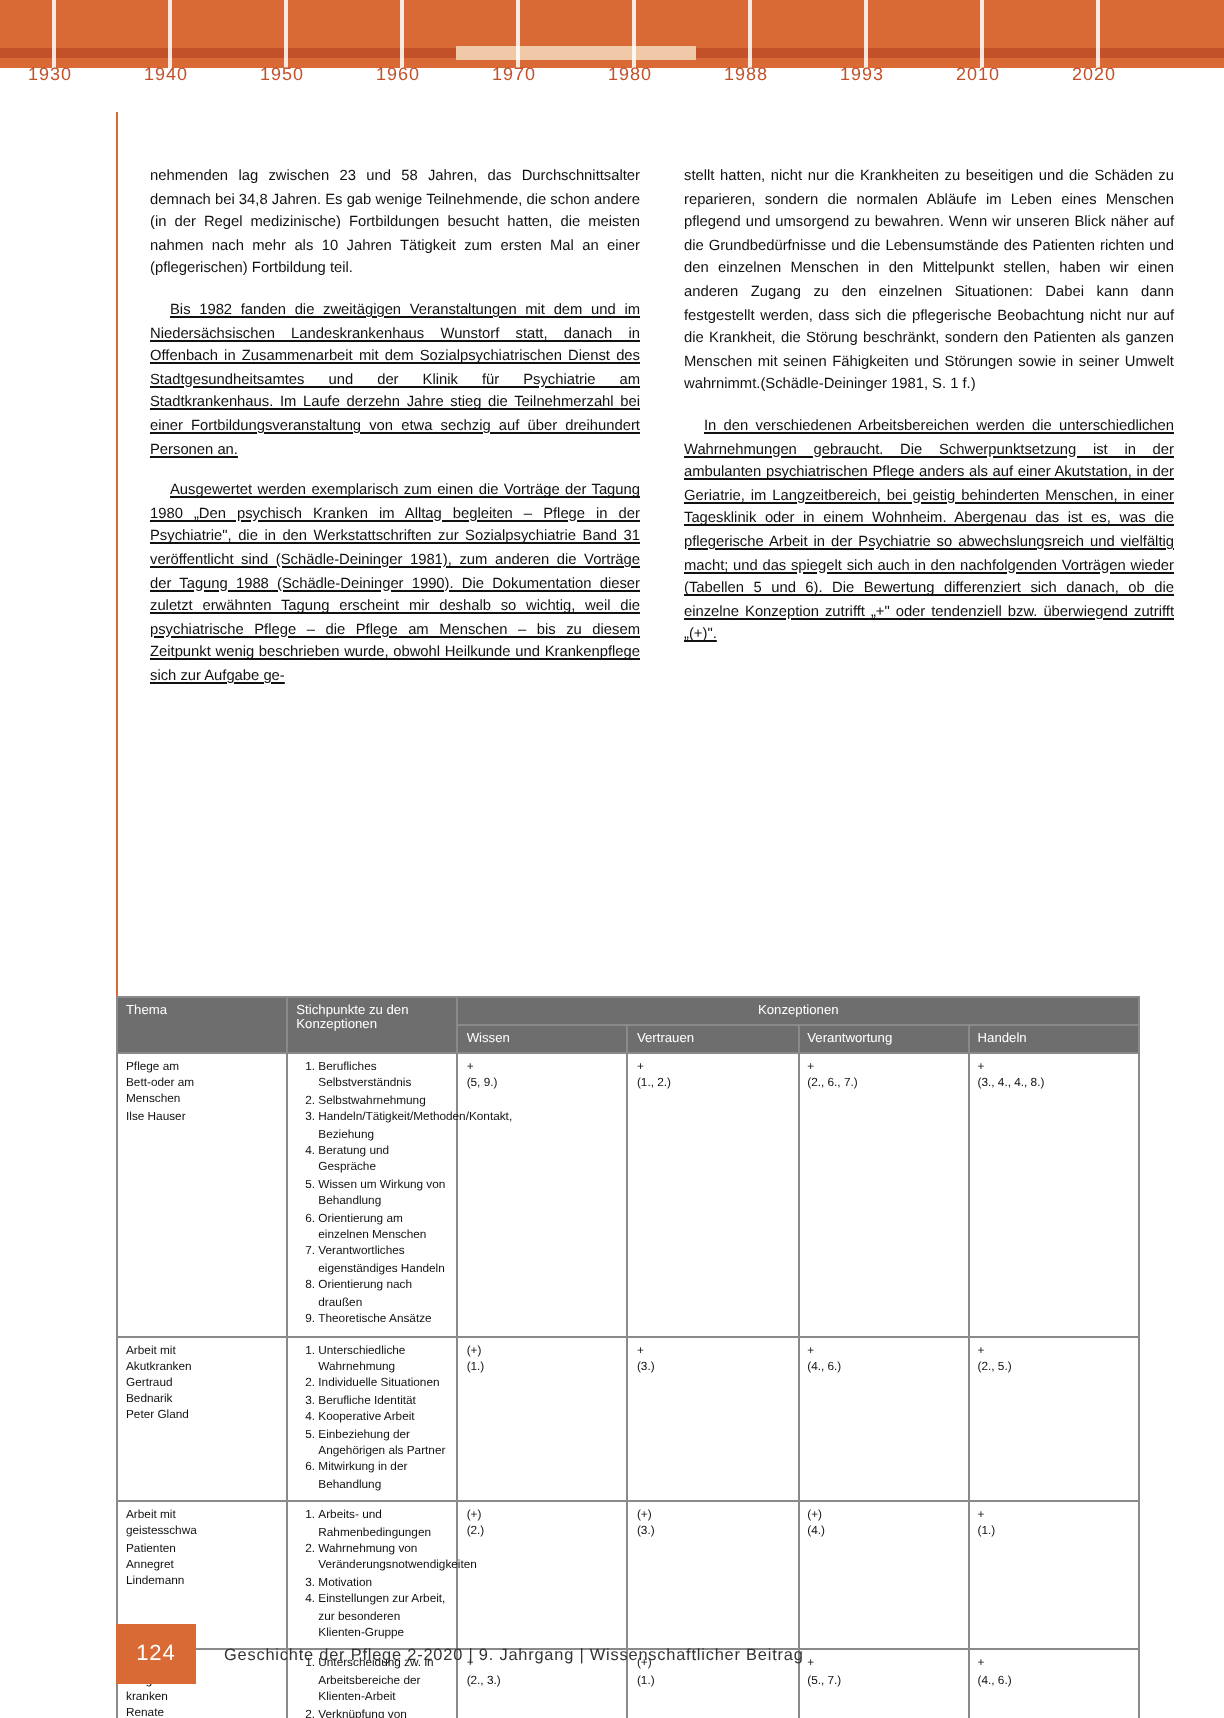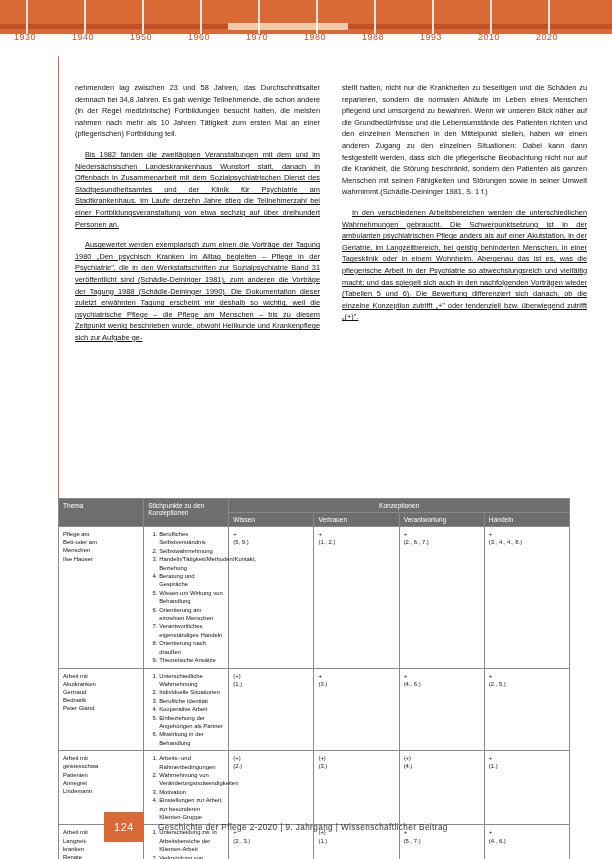--- a/index.html
+++ b/index.html
@@ -167,21 +167,20 @@
   .pagebox {
     width: 40px;
     height: 30px;
     background: #d96a36;
     color: #ffffff;
     font-size: 11px;
     display: flex;
     align-items: center;
     justify-content: center;
     letter-spacing: 0.5px;
-    margin-left: 46px;
   }
   .footer-text {
     margin-left: 14px;
     font-size: 8.2px;
     color: #333333;
     letter-spacing: 0.4px;
   }
 </style>
 </head>
 <body>

